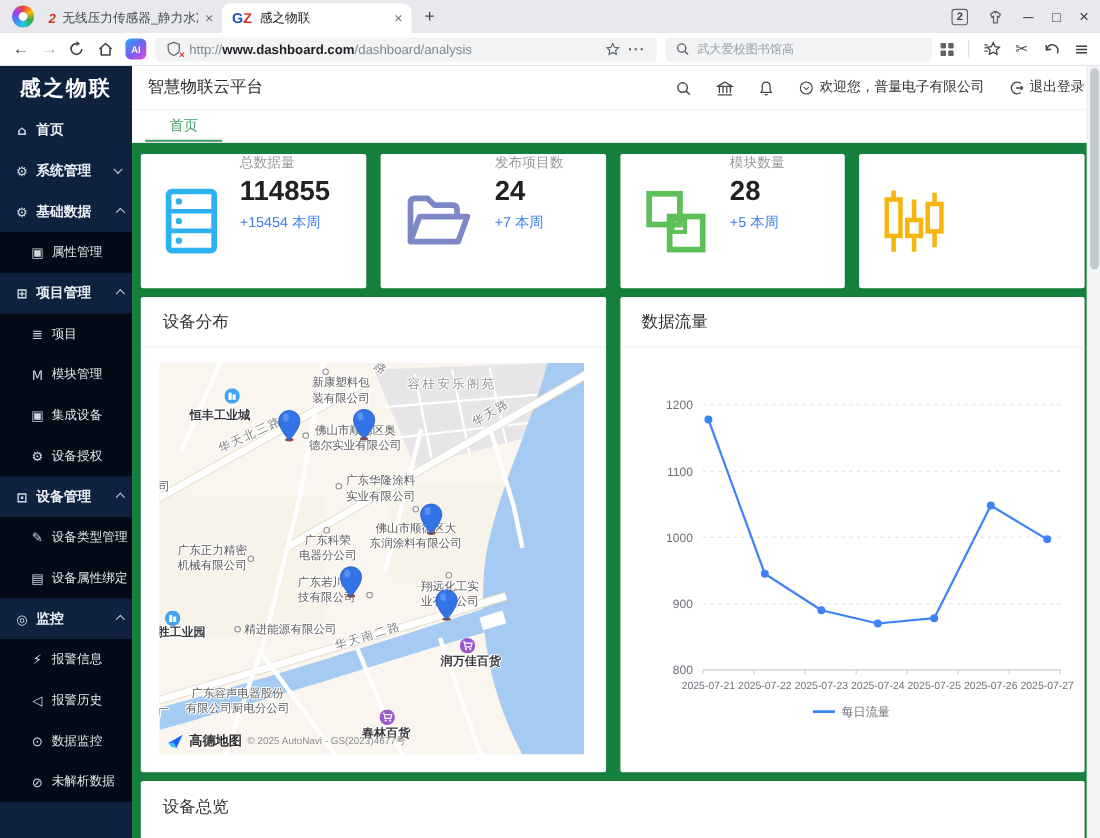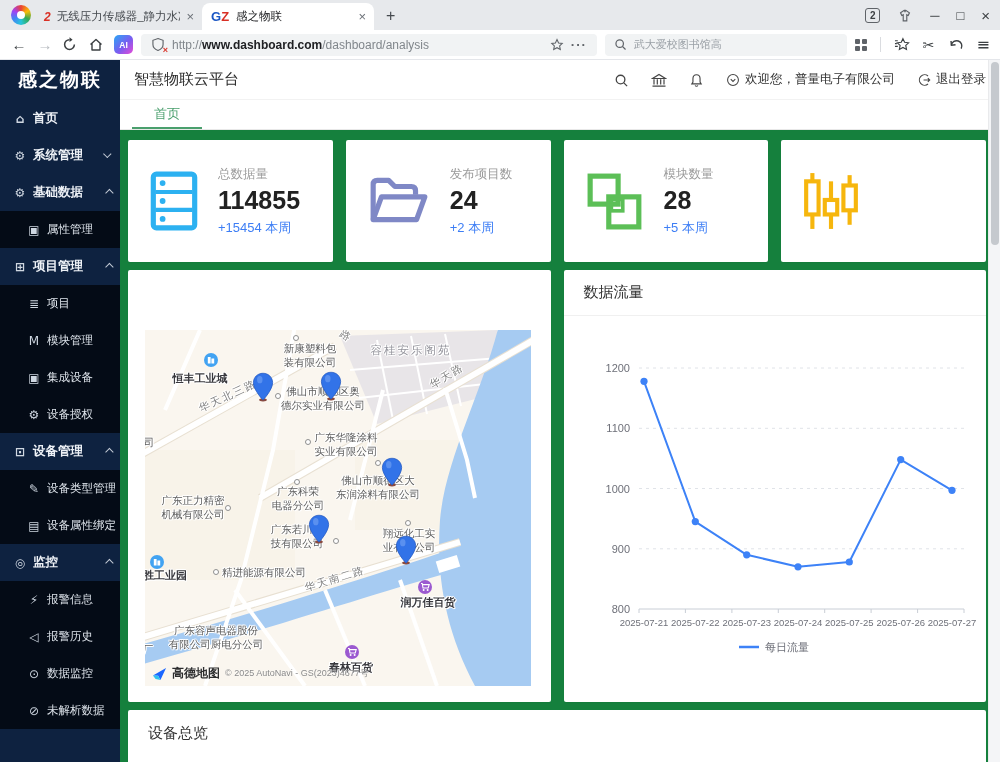--- a/index.html
+++ b/index.html
@@ -53,21 +53,21 @@
 .main{flex:1;position:relative;background:#15803d;min-width:0}
 .app-header{position:absolute;top:0;left:0;right:0;height:40px;background:#fff;display:flex;align-items:center;padding:0 14px;border-bottom:1px solid #f2f2f2}
 .app-title{font-size:15px;color:#2b2b2b}
 .hdr-right{margin-left:auto;display:flex;align-items:flex-end;gap:22px;color:#454545}
 .hdr-item{display:flex;align-items:center;gap:5px;font-size:12.5px;color:#333}
 .tabbar{position:absolute;top:40px;left:0;right:0;height:30px;background:#fff;border-bottom:1px solid #e8e8e8;display:flex;padding-left:12px}
 .route-tab{padding:0 22px;display:flex;align-items:center;font-size:13px;color:#4a9f6d;border-bottom:2px solid #4a9f6d}
 
 .content{position:absolute;top:70px;left:0;right:6px;bottom:0;padding:10px 8px 0 8px;overflow:hidden}
 .stats-row{display:flex;gap:13px;height:122px}
-.stat-card{flex:1;background:#fff;border-radius:2px;display:flex;align-items:center;gap:20px;padding-left:22px;box-shadow:0 1px 2px rgba(0,0,0,.04)}
+.stat-card{flex:1;background:#fff;border-radius:2px;display:flex;gap:20px;padding-left:22px;box-shadow:0 1px 2px rgba(0,0,0,.04)}
 .stat-icon{flex:none;display:flex;align-items:center}
 .stat-label{font-size:12.5px;color:#9b9b9b}
 .stat-value{font-size:25px;font-weight:700;color:#222;margin:3px 0 4px}
 .stat-delta{font-size:13px;color:#3d7ef5}
 
 .panels-row{display:flex;gap:13px;height:432px;margin-top:8px}
 .panel{flex:1;background:#fff;border-radius:2px;position:relative;overflow:hidden;box-shadow:0 1px 2px rgba(0,0,0,.04)}
 .panel-header{height:46px;display:flex;align-items:center;padding:0 20px;font-size:15px;color:#333;border-bottom:1px solid #f0f0f0}
 
 .map-box{position:absolute;left:17px;top:60px;width:386px;height:356px;background:#faf6ef;overflow:hidden}
@@ -338,21 +338,21 @@
               <svg width="62" height="50" viewBox="0 0 60 48">
                 <g stroke="#7f88c6" fill="none" stroke-width="5" stroke-linejoin="round">
                   <path d="M5 42 V8 Q5 4 9 4 H20 L26 10 H42 Q46 10 46 14 V18"></path>
                   <path d="M5 42 L13 20 H55 L47 42 Z"></path>
                 </g>
               </svg>
             </div>
             <div class="stat-text">
               <div class="stat-label">发布项目数</div>
               <div class="stat-value">24</div>
-              <div class="stat-delta">+2 本周</div>
+              <div class="stat-delta">+7 本周</div>
             </div>
           </div>
           <div class="stat-card">
             <div class="stat-icon">
               <svg width="58" height="58" viewBox="0 0 56 56">
                 <g stroke="#5cbf57" fill="none">
                   <rect x="4" y="4" width="27" height="27" stroke-width="5"></rect>
                   <rect x="22" y="24" width="29" height="29" stroke-width="5"></rect>
                   <rect x="24.5" y="26.5" width="11" height="11" stroke-width="3.5"></rect>
                 </g>
@@ -377,20 +377,21 @@
                   <rect x="21" y="28" width="12" height="14"></rect>
                   <rect x="39" y="14" width="12" height="24"></rect>
                 </g>
               </svg>
             </div>
           </div>
         </div>
 
       <div class="panels-row">
         <div class="panel">
+          <div class="panel-header">设备分布</div>
           <div class="map-box">
             <svg class="map-bg" width="386" height="356" viewBox="0 0 386 356">
               <rect x="0" y="0" width="386" height="356" fill="#faf6ef"></rect>
               <rect x="0" y="120" width="150" height="130" fill="#f5efe3" opacity="0.5"></rect>
               <rect x="210" y="110" width="110" height="90" fill="#f5efe3" opacity="0.5"></rect>
               <polygon points="195,6 352,0 358,62 232,94" fill="#e8e5e8"></polygon>
               <g stroke="#fff" stroke-width="2">
                 <line x1="232" y1="10" x2="248" y2="90"></line>
                   <line x1="266" y1="6" x2="282" y2="84"></line>
                 <line x1="300" y1="4" x2="316" y2="76"></line>

